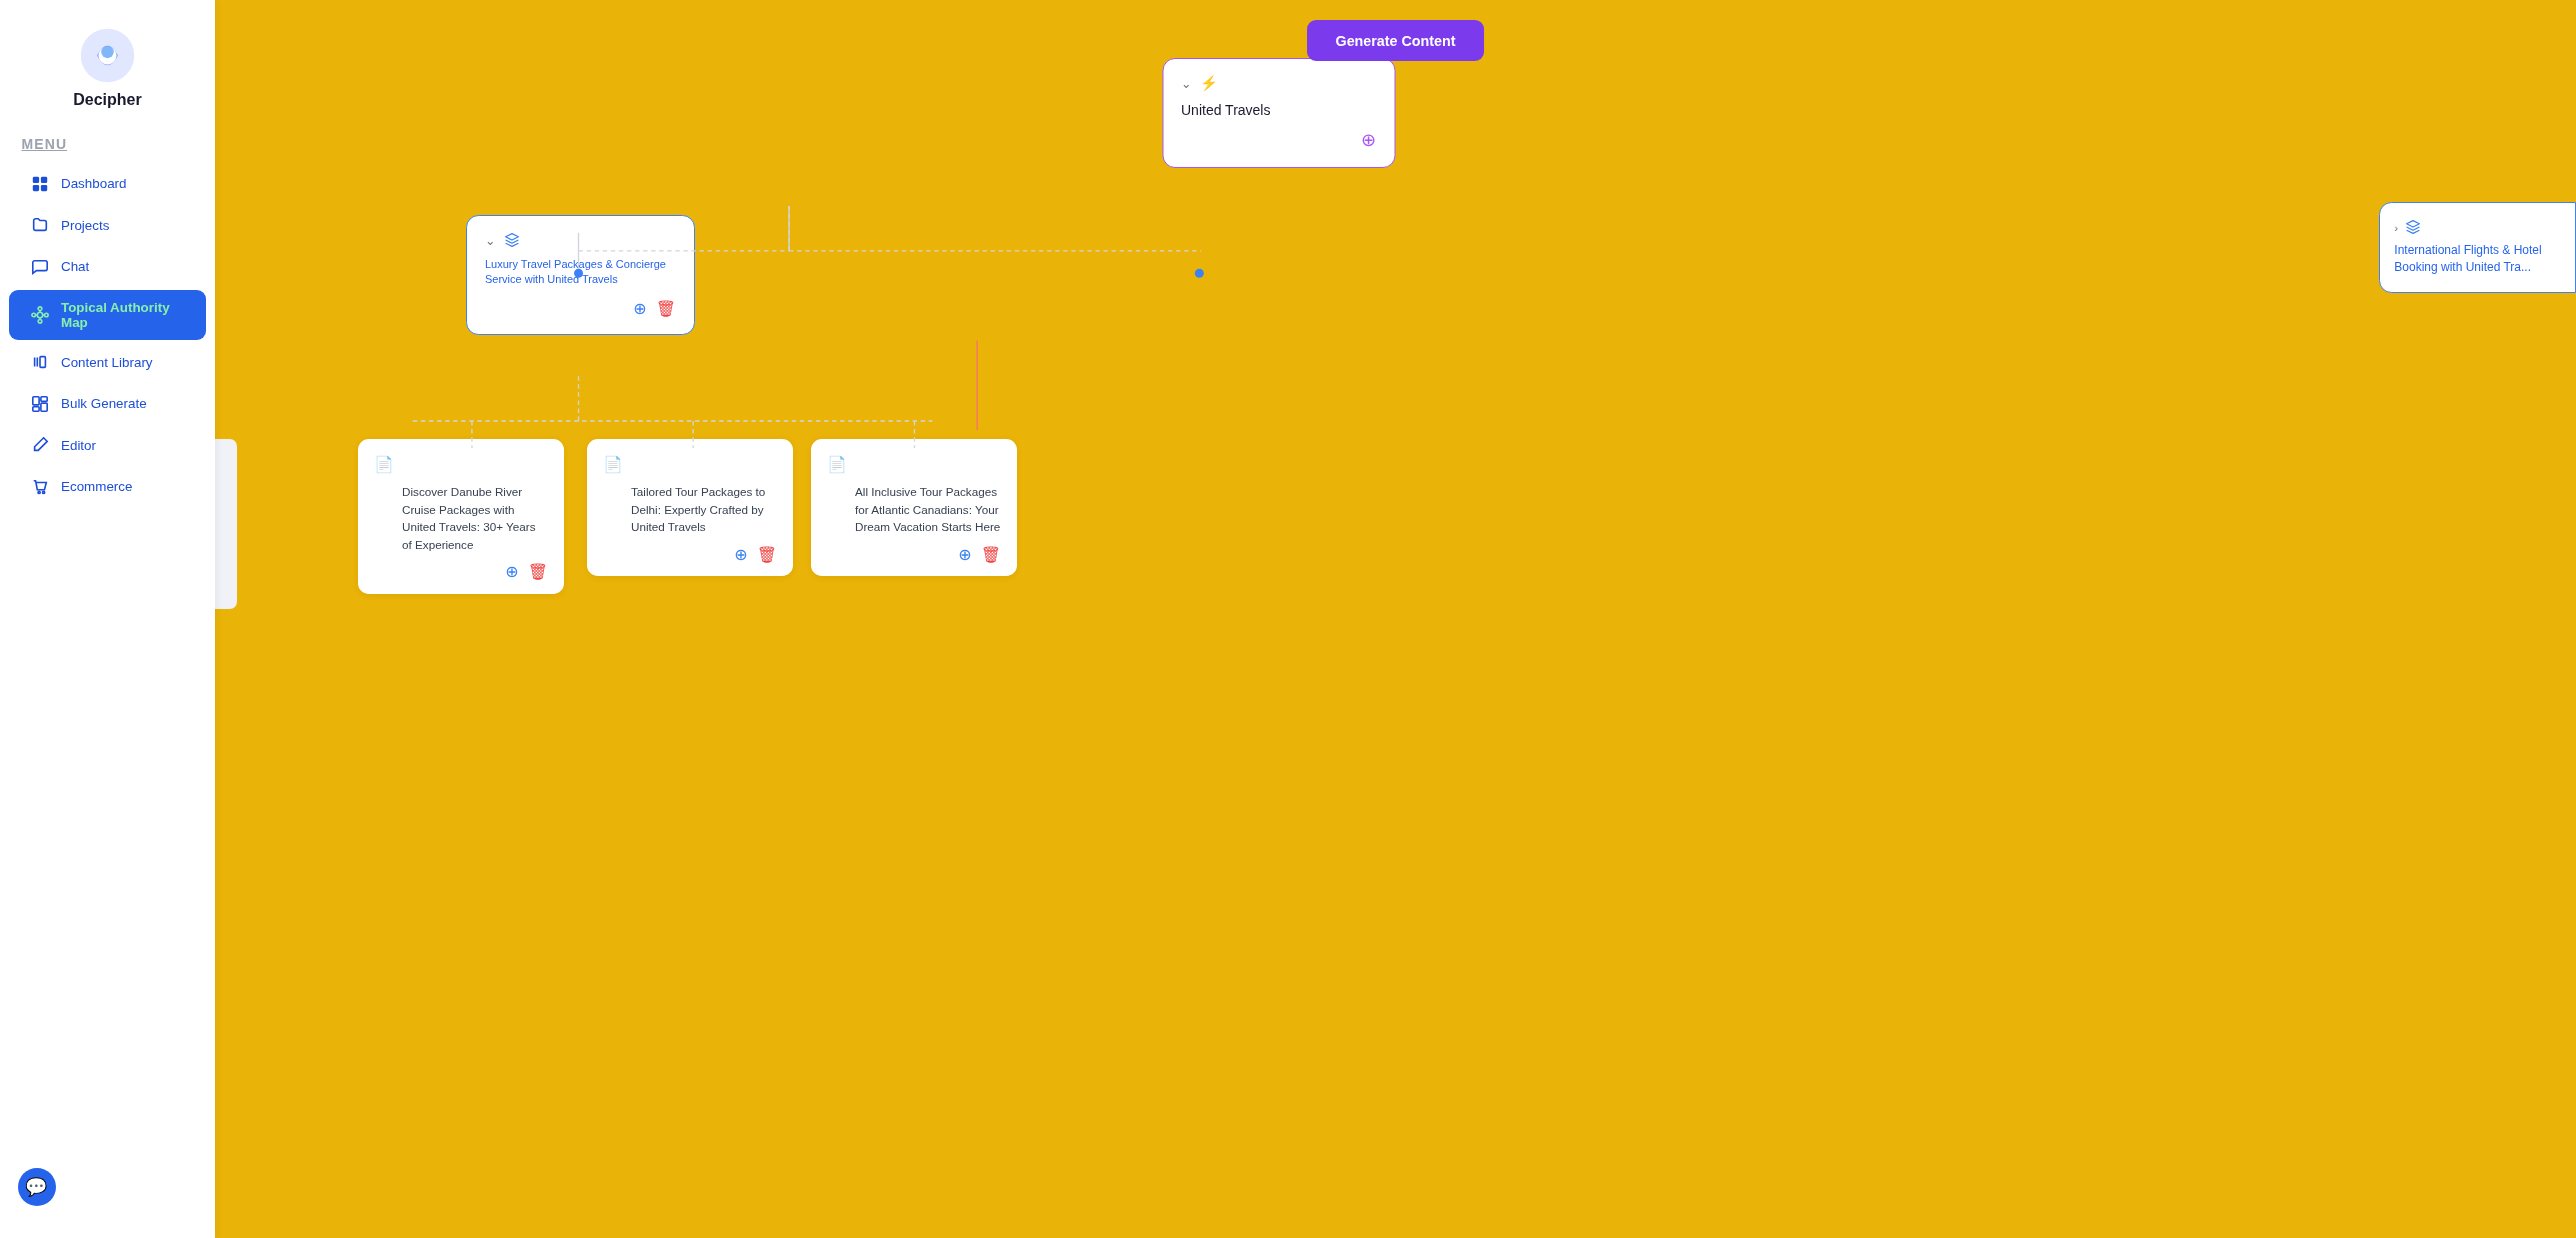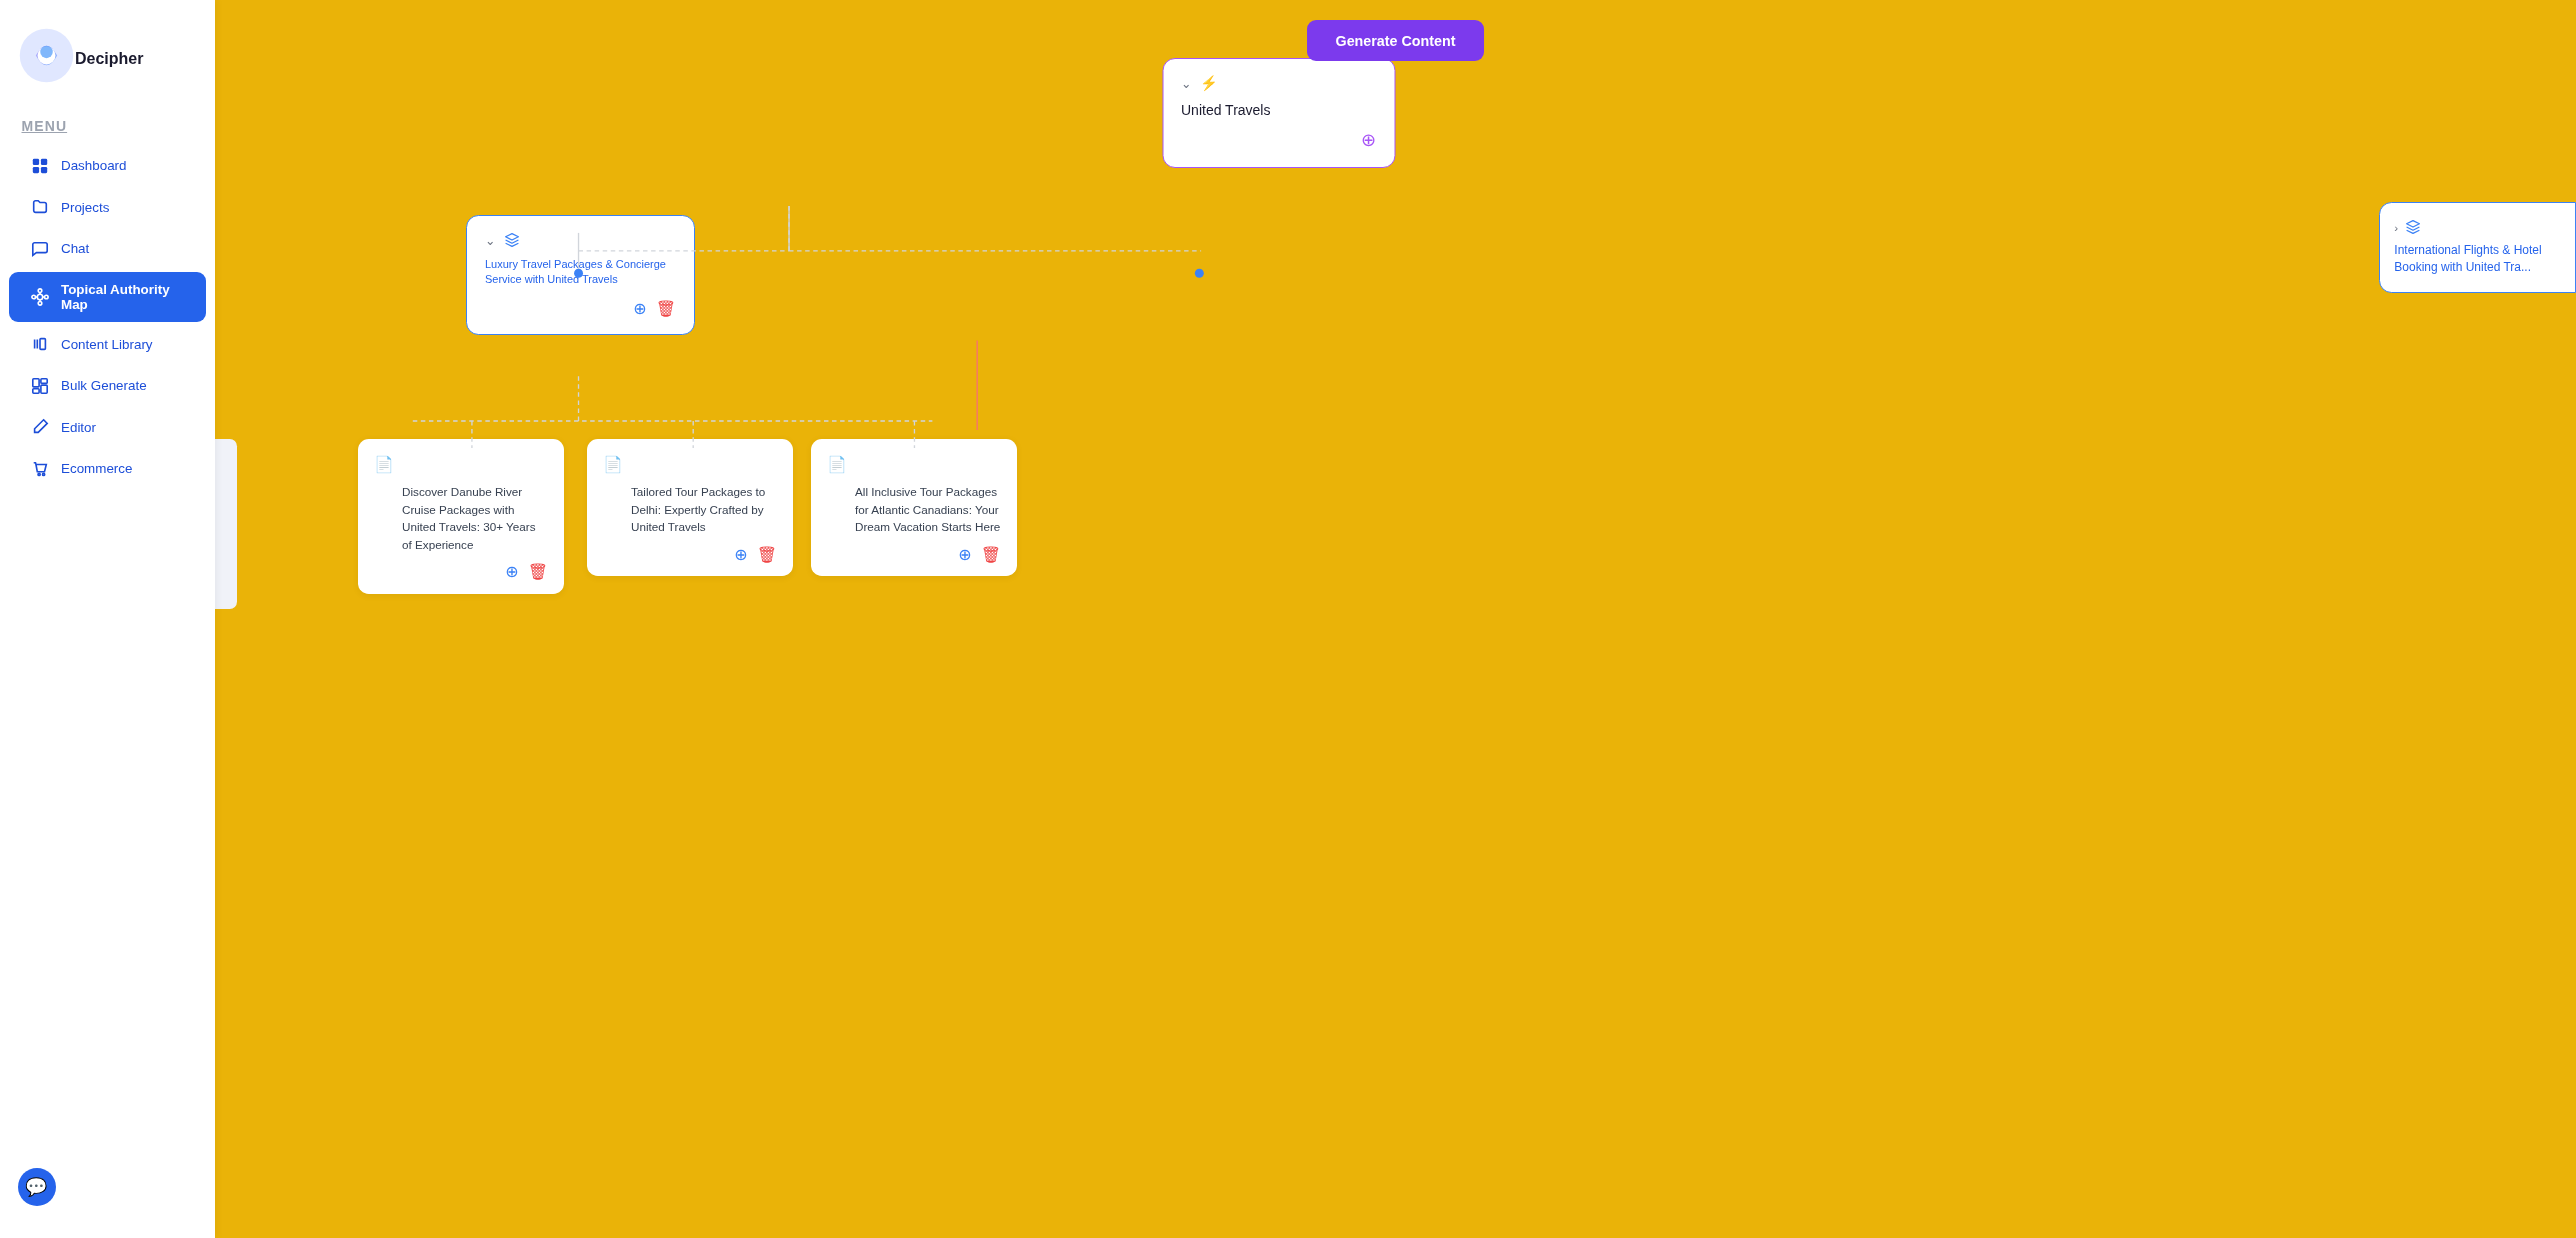--- a/index.html
+++ b/index.html
@@ -17,20 +17,21 @@
       min-width: 215px;
       background: #fff;
       display: flex;
       flex-direction: column;
       padding: 18px 0;
       box-shadow: 1.8px 0 7.2px rgba(0,0,0,0.05);
       z-index: 10;
     }
     .sidebar-logo {
       display: flex;
+      flex-direction: column;
       align-items: center;
       padding: 9px 18px 27px;
     }
     .logo-circle {
       width: 57px;
       height: 57px;
       margin-bottom: 7.2px;
     }
     .logo-text {
       font-size: 16px;
@@ -52,21 +53,21 @@
       padding: 10px 21.5px;
       font-size: 13.4px;
       color: #1d4ed8;
       cursor: pointer;
       border-radius: 9px;
       margin: 1.8px 9px;
       transition: background 0.15s;
     }
     .nav-item.active {
       background: #2563eb;
-      color: #ffffff;
+      color: #86efac;
       font-weight: 600;
       align-items: center;
     }
     .nav-icon {
       width: 18px;
       height: 18px;
       flex-shrink: 0;
     }
     .sidebar-bottom {
       margin-top: auto;

